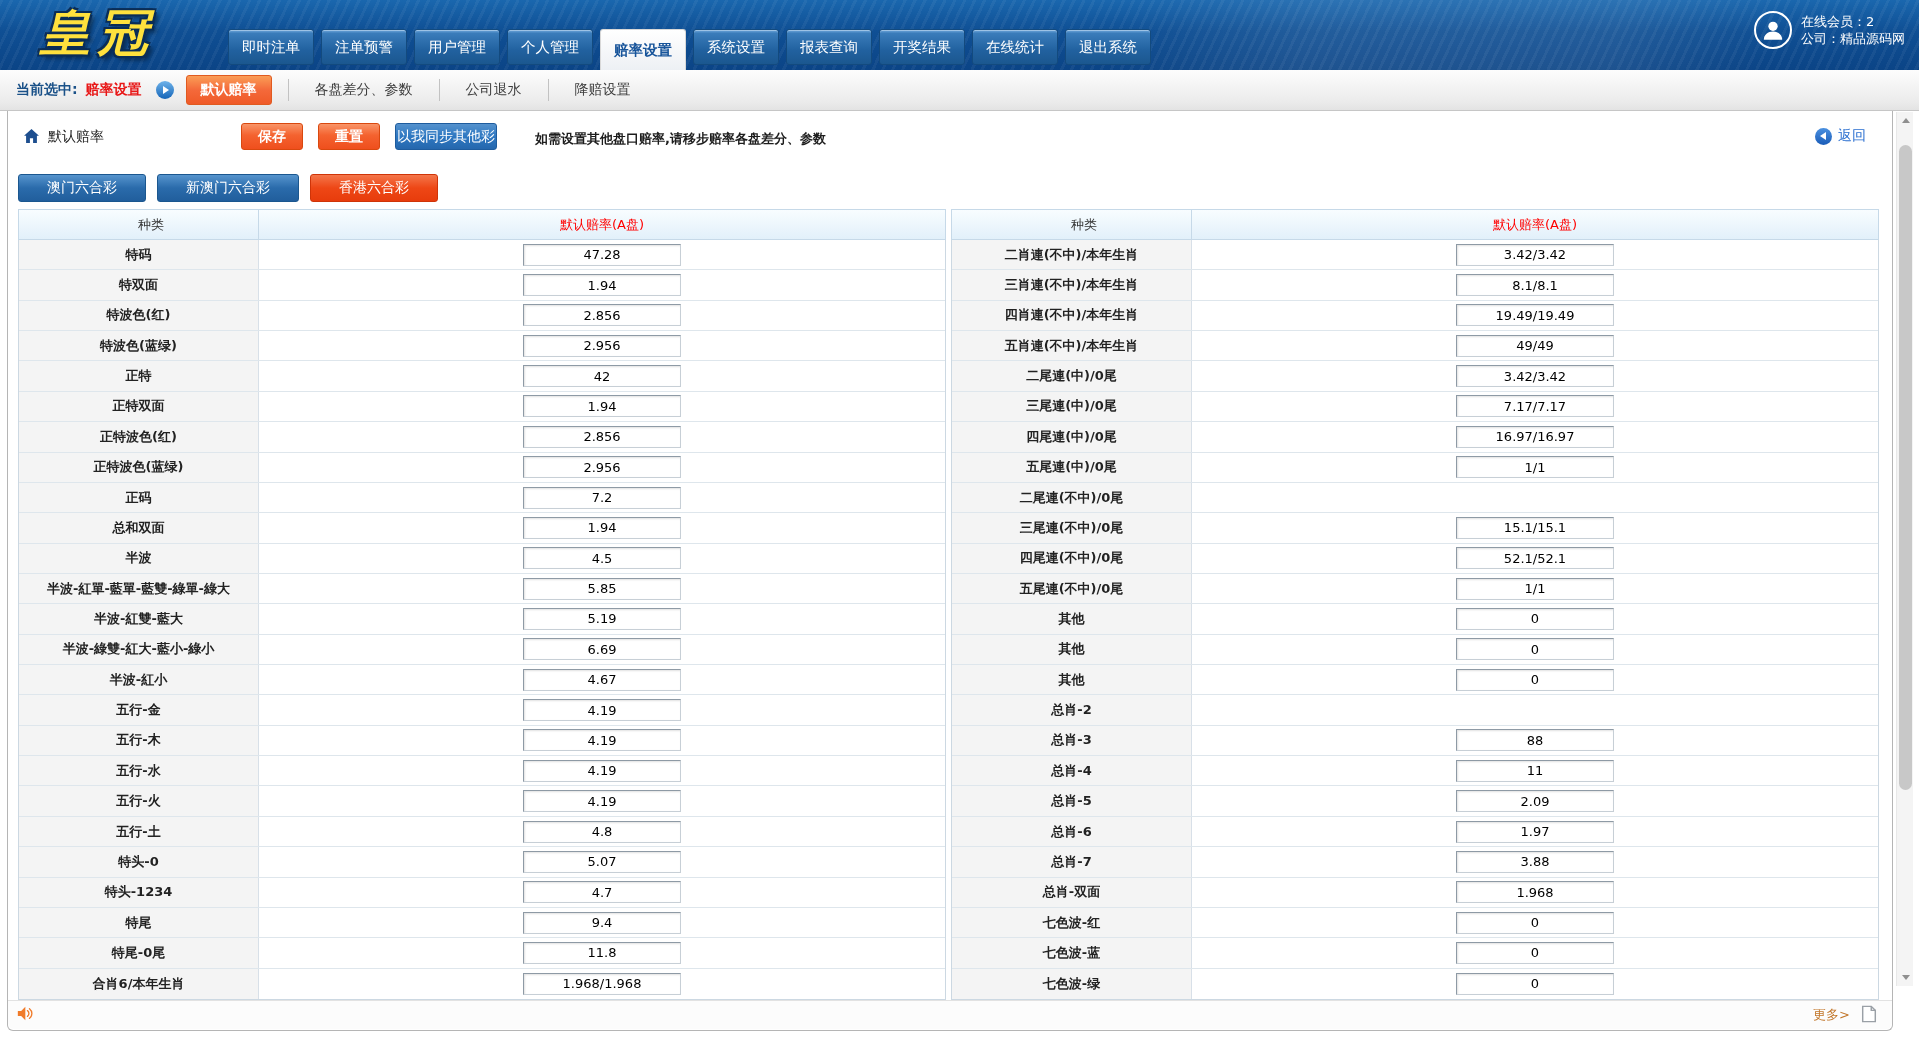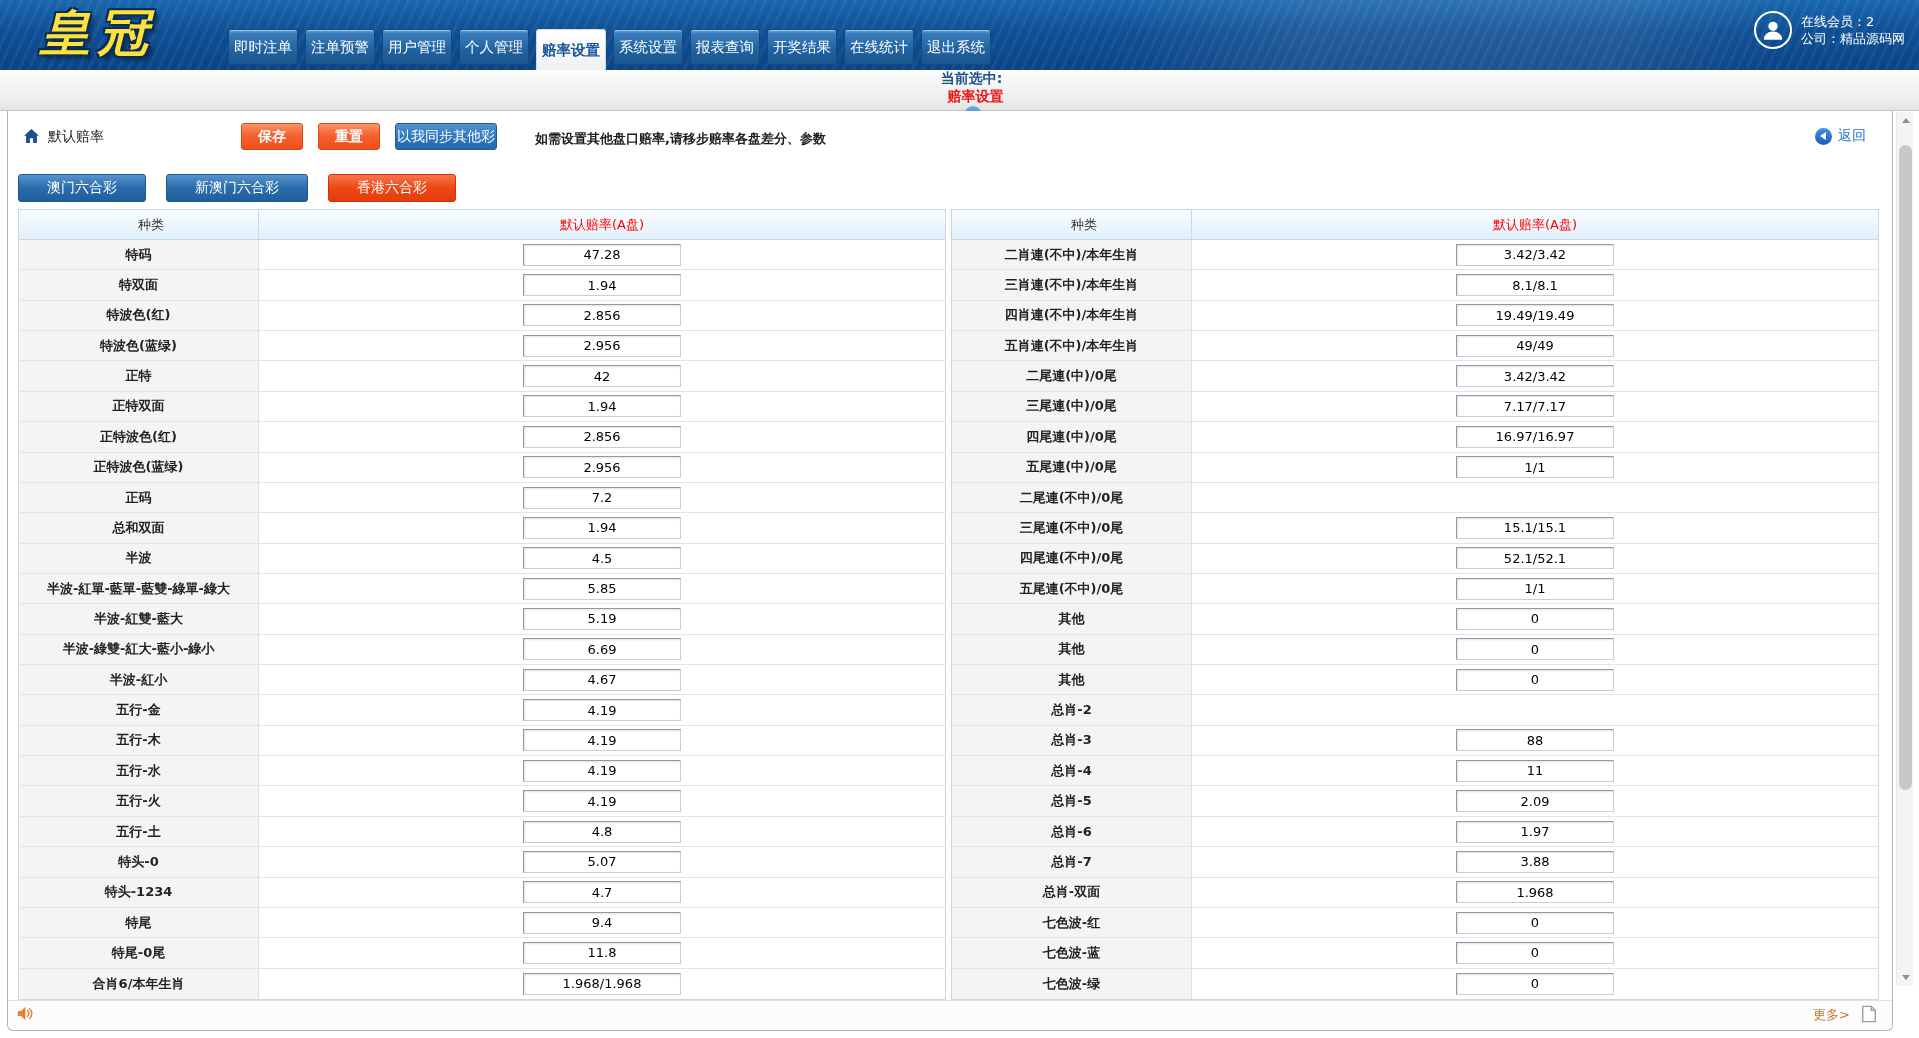--- a/index.html
+++ b/index.html
@@ -11,34 +11,34 @@
   .topnav{position:absolute;left:0;top:0;width:1919px;height:70px;
     background:linear-gradient(180deg,#1a67ae 0%,#0f4f94 45%,#0b4486 100%);}
   .topnav::before{content:"";position:absolute;inset:0;
     background:repeating-linear-gradient(115deg,rgba(255,255,255,.05) 0 3px,rgba(255,255,255,0) 3px 9px);}
   .topnav::after{content:"";position:absolute;inset:0;
     background:linear-gradient(105deg,rgba(255,255,255,0) 58%,rgba(255,255,255,.08) 68%,rgba(255,255,255,.08) 84%,rgba(255,255,255,0) 92%);}
   .logo{position:absolute;left:40px;top:0;height:70px;line-height:66px;z-index:3;
     font-size:50px;font-weight:bold;font-style:italic;color:#ffe13d;letter-spacing:8px;
     text-shadow:2px 2px 0 #0a2d57,-2px -2px 0 #0a2d57,2px -2px 0 #0a2d57,-2px 2px 0 #0a2d57,4px 4px 4px rgba(0,0,0,.45);}
   .nav-tabs{position:absolute;left:228px;bottom:0;display:flex;align-items:flex-end;gap:7px;z-index:4;}
-  .nav-tab{height:36px;margin-bottom:5px;padding:0 5px;display:flex;align-items:center;justify-content:center;
+  .nav-tab{height:36px;margin-bottom:5px;padding:0 13px;display:flex;align-items:center;justify-content:center;
     color:#fff;font-size:14.5px;border-radius:3px;cursor:pointer;white-space:nowrap;box-sizing:border-box;
     background:linear-gradient(180deg,#71a9dc 0%,#3a7cba 10%,#21619f 60%,#1b578f 100%);
     border:1px solid #134a7e;box-shadow:inset 0 1px 0 rgba(255,255,255,.35);}
   .nav-tab.active{height:41px;margin-bottom:0;border-radius:3px 3px 0 0;
     background:linear-gradient(180deg,#ffffff,#edf0f4);color:#17549a;font-weight:bold;
     border:1px solid #d8d8d8;border-bottom:none;box-shadow:none;}
   .userbox{position:absolute;right:14px;top:11px;display:flex;align-items:center;gap:9px;z-index:4;}
   .avatar{width:34px;height:34px;border:2px solid #fff;border-radius:50%;display:flex;align-items:center;justify-content:center;}
   .user-lines{color:#fff;font-size:13px;line-height:17px;white-space:nowrap;}
   
   .crumbbar{position:absolute;left:0;top:70px;width:100%;height:41px;box-sizing:border-box;
     background:linear-gradient(180deg,#fdfdfd,#ebebeb 80%,#e3e3e3);border-bottom:1px solid #c6c6c6;
-    display:flex;align-items:center;padding-left:24px;flex-direction:column;}
+    display:flex;align-items:center;padding-left:16px;}
   .crumb-label{color:#1a5188;font-weight:bold;font-size:14px;}
   .crumb-value{color:#e81717;font-weight:bold;font-size:14px;margin-left:8px;}
   .crumb-arrow{width:18px;height:18px;border-radius:50%;margin:0 12px 0 14px;flex:0 0 auto;
     background:linear-gradient(180deg,#6fb3ea,#1565b8);display:flex;align-items:center;justify-content:center;}
   .crumb-arrow i{display:block;width:0;height:0;border-top:4px solid transparent;border-bottom:4px solid transparent;border-left:6px solid #fff;margin-left:2px;}
   .crumb-active{padding:5px 14px;border-radius:3px;color:#fff;font-weight:bold;font-size:14px;cursor:pointer;
     background:linear-gradient(180deg,#fa9d56,#f4693a 50%,#ef5a28);border:1px solid #e05a20;}
   .crumb-menu{display:flex;align-items:center;margin-left:16px;}
   .crumb-item{padding:2px 26px;font-size:14px;color:#3c3c3c;border-left:1px solid #c2c2c2;cursor:pointer;white-space:nowrap;}
   
@@ -52,21 +52,21 @@
   .tb-buttons{position:absolute;left:233px;top:12px;display:flex;gap:15px;}
   .tb-buttons .btn{height:27px;}
   .b-save,.b-reset{width:62px;font-weight:bold;}
   .b-sync{width:102px;}
   .tb-hint{position:absolute;left:527px;top:19px;font-size:13px;font-weight:bold;color:#1d1d1d;}
   .tb-back{position:absolute;right:26px;top:16px;display:flex;align-items:center;gap:6px;cursor:pointer;}
   .back-circle{width:17px;height:17px;border-radius:50%;background:linear-gradient(180deg,#4a90e0,#1a5cb8);display:flex;align-items:center;justify-content:center;}
   .back-circle i{display:block;width:0;height:0;border-top:4px solid transparent;border-bottom:4px solid transparent;border-right:6px solid #fff;margin-right:1px;}
   .tb-back span{color:#2a6fd0;font-size:14px;}
   
-  .lot-tabs{position:absolute;left:10px;top:63px;display:flex;gap:20px;}
+  .lot-tabs{position:absolute;left:10px;top:63px;display:flex;gap:11px;}
   .lot-tab{height:28px;padding:0 28px;display:flex;align-items:center;justify-content:center;border-radius:3px;
     color:#fff;font-size:14px;cursor:pointer;box-sizing:border-box;white-space:nowrap;
     background:linear-gradient(180deg,#5694cd,#2a6bab 50%,#215e9c);border:1px solid #1b578f;}
   .lot-tab.active{background:linear-gradient(180deg,#f4764a,#ee4716 50%,#e73c0c);border:1px solid #cf3408;}
   
   .otable{position:absolute;top:98px;width:928px;}
   .otable.left{left:10px;}
   .otable.right{left:943px;}
   .thead{height:31px;display:flex;box-sizing:border-box;border:1px solid #c6d9e8;
     background:linear-gradient(180deg,#f8fdff,#e2f0fa);}

